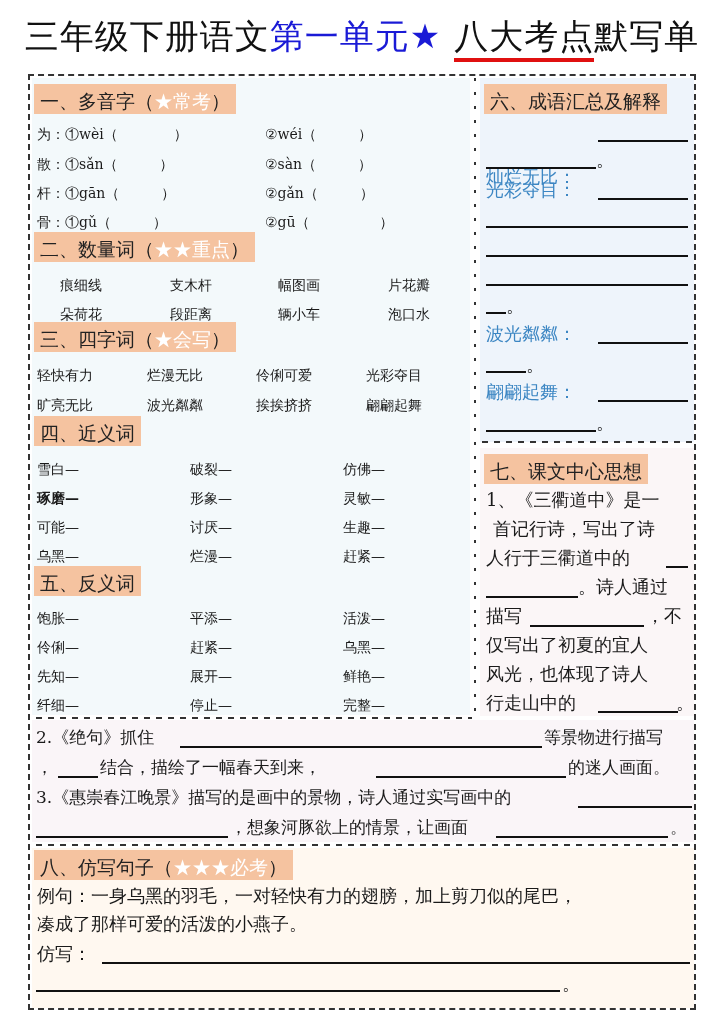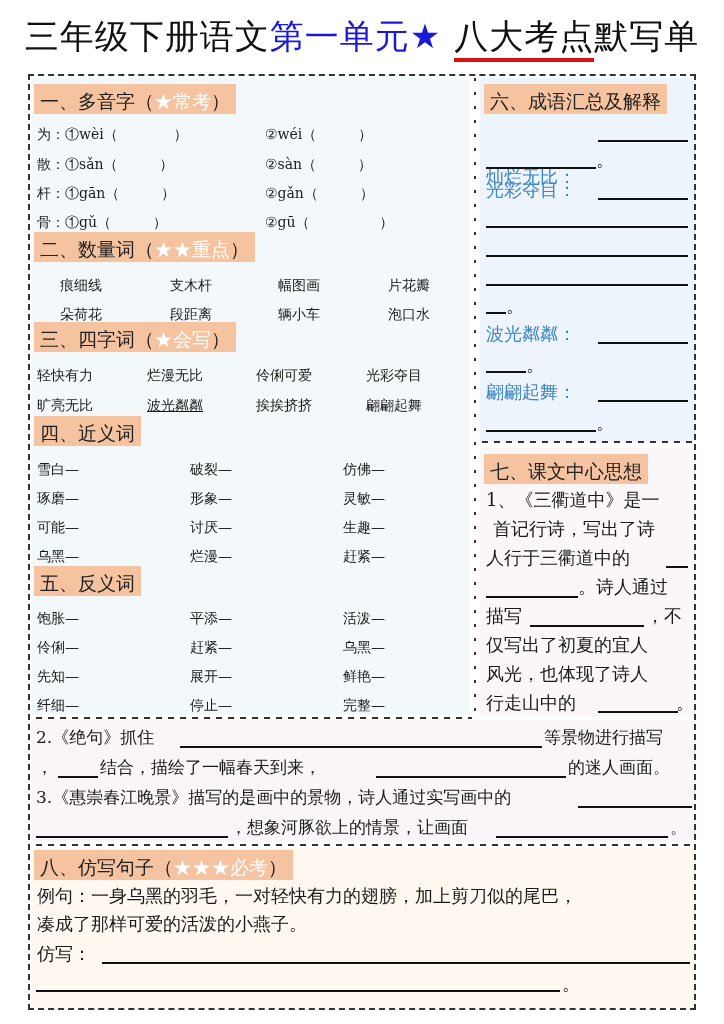--- a/index.html
+++ b/index.html
@@ -60,29 +60,29 @@
 <div class="row" style="left:170px;top:297px;">段距离</div>
 <div class="row" style="left:278px;top:297px;">辆小车</div>
 <div class="row" style="left:388px;top:297px;">泡口水</div>
 
 <div class="sec-head" style="left:34px;top:322px;"><span>三、四字词（</span><span class="star">★会写</span><span>）</span></div>
 <div class="row" style="left:37px;top:358px;">轻快有力</div>
 <div class="row" style="left:147px;top:358px;">烂漫无比</div>
 <div class="row" style="left:256px;top:358px;">伶俐可爱</div>
 <div class="row" style="left:366px;top:358px;">光彩夺目</div>
 <div class="row" style="left:37px;top:388px;">旷亮无比</div>
-<div class="row" style="left:147px;top:388px;text-decoration:underline;">波光粼粼</div>
+<div class="row" style="left:147px;top:388px;">波光粼粼</div>
 <div class="row" style="left:256px;top:388px;">挨挨挤挤</div>
 <div class="row" style="left:366px;top:388px;">翩翩起舞</div>
 
 <div class="sec-head" style="left:34px;top:416px;">四、近义词</div>
 <div class="row" style="left:37px;top:452px;">雪白—</div>
 <div class="row" style="left:190px;top:452px;">破裂—</div>
 <div class="row" style="left:343px;top:452px;">仿佛—</div>
-<div class="row" style="left:37px;top:481px;">琢磨—</div>
+<div class="row" style="left:37px;top:481px;font-weight:bold;">琢磨—</div>
 <div class="row" style="left:190px;top:481px;">形象—</div>
 <div class="row" style="left:343px;top:481px;">灵敏—</div>
 <div class="row" style="left:37px;top:510px;">可能—</div>
 <div class="row" style="left:190px;top:510px;">讨厌—</div>
 <div class="row" style="left:343px;top:510px;">生趣—</div>
 <div class="row" style="left:37px;top:539px;">乌黑—</div>
 <div class="row" style="left:190px;top:539px;">烂漫—</div>
 <div class="row" style="left:343px;top:539px;">赶紧—</div>
 
 <div class="sec-head" style="left:34px;top:566px;">五、反义词</div>

